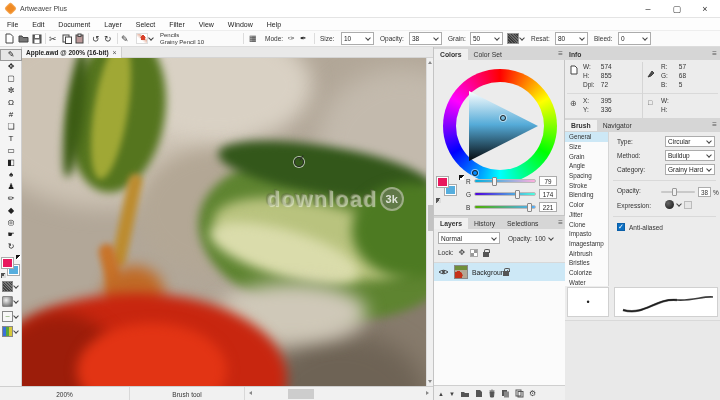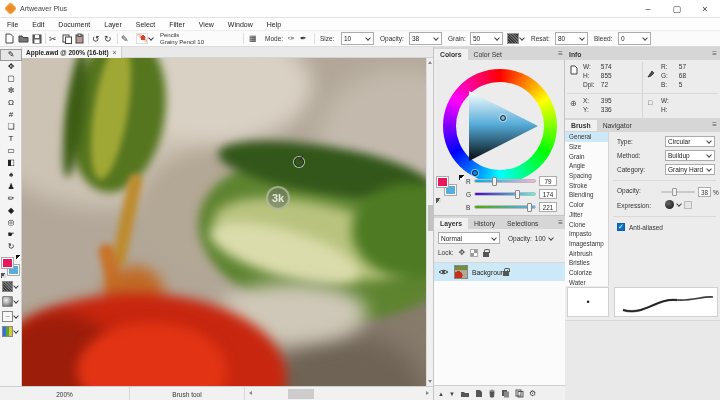--- a/index.html
+++ b/index.html
@@ -337,20 +337,21 @@
     <div class="p rleafBase"></div>
     <div class="p rleafDk"></div>
     <div class="p rleafMid"></div>
     <div class="p rleafPale"></div>
     <div class="p rleafTip"></div>
     <div class="p lightBelow"></div>
     <div class="p appleBase"></div>
     <div class="p appleDk"></div>
     <div class="p appleBr"></div>
     <div class="wm">
+      <span class="wm-text">download</span>
       <span class="wm-badge">3k</span>
     </div>
     <div class="cursor"></div>
   </div>
 
   <div class="vscroll">
     <div class="arr up"></div>
     <div class="vthumb"></div>
     <div class="arr down"></div>
   </div>

